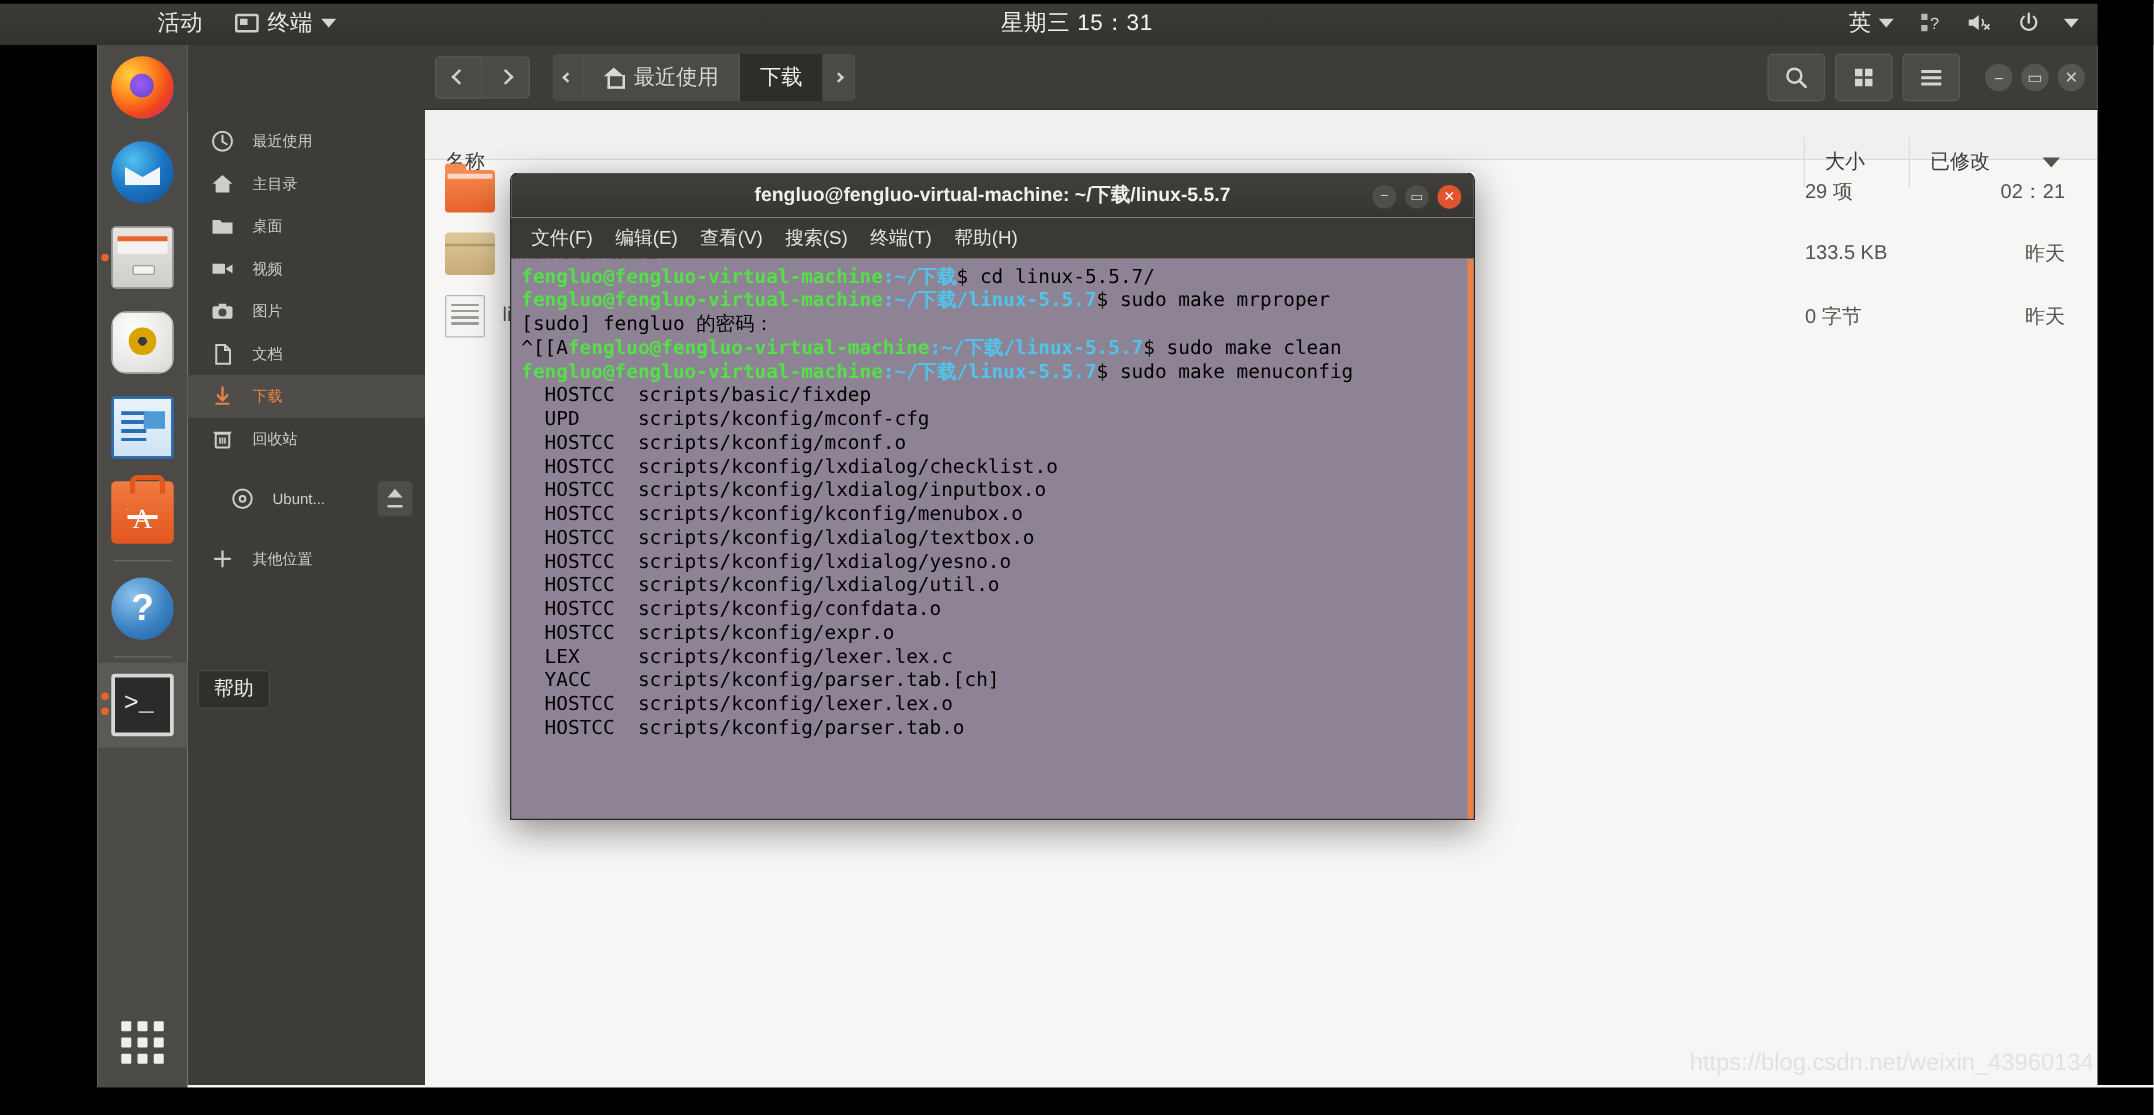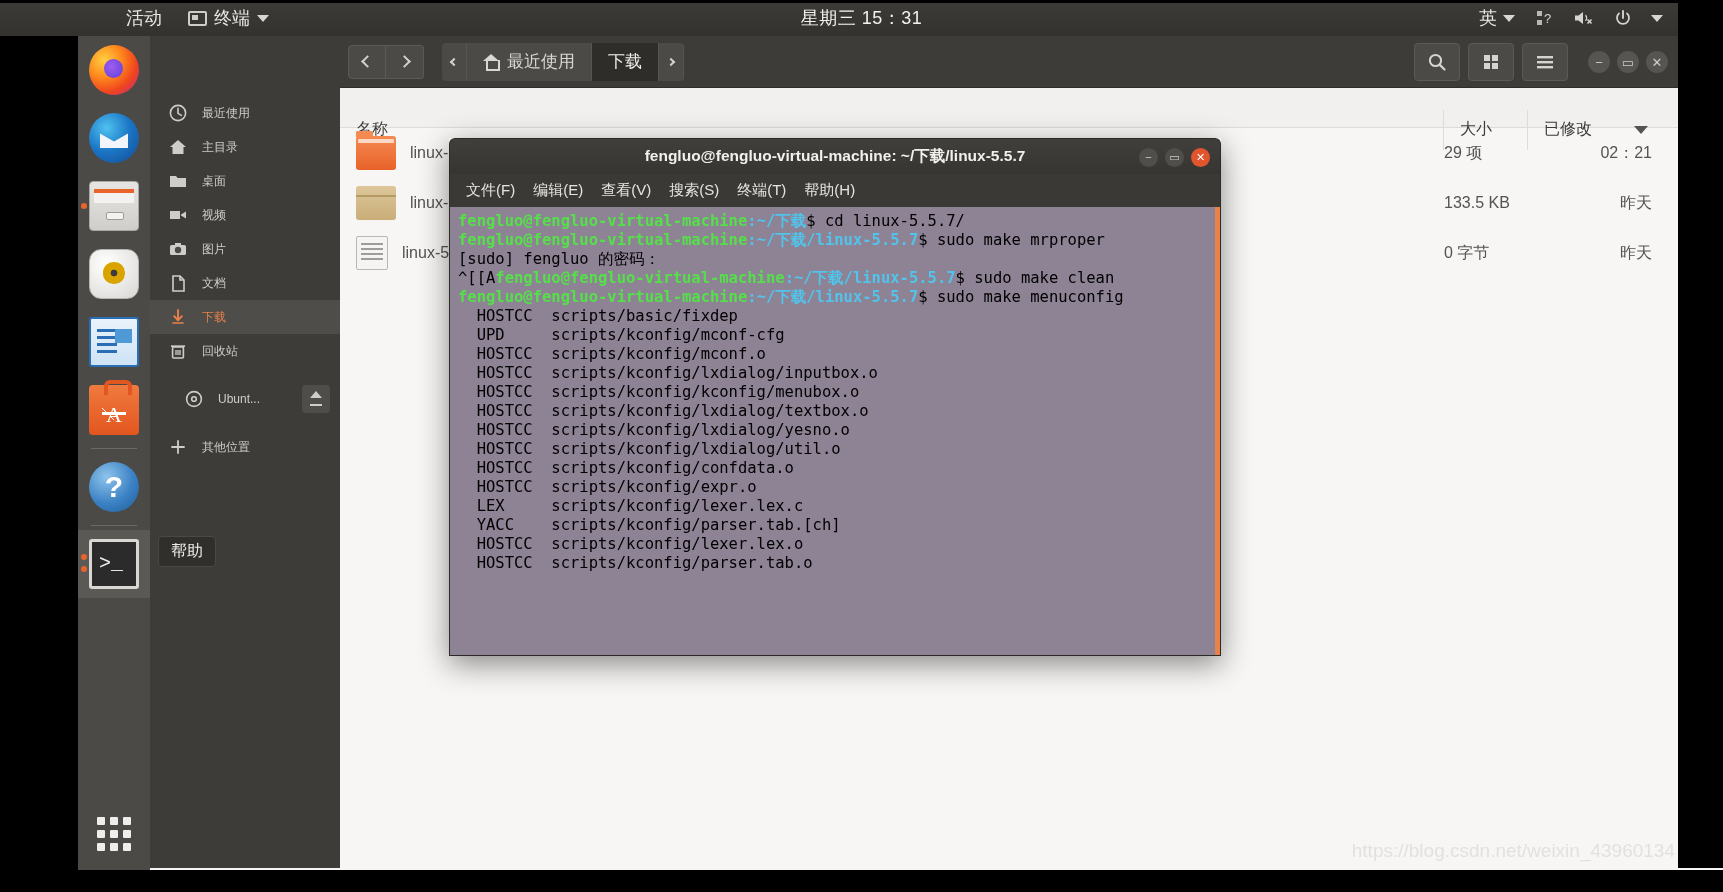--- a/index.html
+++ b/index.html
@@ -187,21 +187,20 @@
     background:repeating-linear-gradient(to bottom,#9e9c98 0 2px, transparent 2px 5px);}
 
   .watermark {
     position:absolute; right:48px; bottom:30px; color:#e3e1de; font-size:19px; z-index:11; white-space:nowrap;
   }
 
   
   #terminal {
     position:absolute; left:408px; top:138px; width:772px; height:518px; z-index:20;
     box-shadow: 0 8px 28px rgba(0,0,0,0.45);
-    margin-left: 41px;
   }
   .tm-title {
     height:36px; background:linear-gradient(to bottom,#413f3b,#373531);
     display:flex;align-items:center;justify-content:center;position:relative;
     border-radius:6px 6px 0 0; border:1px solid #2b2a27; border-bottom:none;
   }
   .tm-title .t { color:#f2f0ee; font-size:15.5px; font-weight:bold; }
   .tm-btns { position:absolute; right:10px; top:0; height:36px; display:flex;align-items:center;gap:7px; }
   .tmb { width:19px;height:19px;border-radius:50%;background:#4f4e4a;display:flex;align-items:center;justify-content:center;color:#cfcdc9;font-size:11px; }
   .tmb.close { background:#e0552e; color:#fff; }
@@ -461,20 +460,21 @@
 
     <div class="tm-screen">
       <div class="tl"><span class="g">fengluo@fengluo-virtual-machine</span><span class="b">:~/下载</span><span class="w">$ cd linux-5.5.7/</span></div>
       <div class="tl"><span class="g">fengluo@fengluo-virtual-machine</span><span class="b">:~/下载/linux-5.5.7</span><span class="w">$ sudo make mrproper</span></div>
       <div class="tl w">[sudo] fengluo 的密码：</div>
       <div class="tl"><span class="w">^[[A</span><span class="g">fengluo@fengluo-virtual-machine</span><span class="b">:~/下载/linux-5.5.7</span><span class="w">$ sudo make clean</span></div>
       <div class="tl"><span class="g">fengluo@fengluo-virtual-machine</span><span class="b">:~/下载/linux-5.5.7</span><span class="w">$ sudo make menuconfig</span></div>
       <div class="tl w">  HOSTCC  scripts/basic/fixdep</div>
       <div class="tl w">  UPD     scripts/kconfig/mconf-cfg</div>
       <div class="tl w">  HOSTCC  scripts/kconfig/mconf.o</div>
+      <div class="tl w">  HOSTCC  scripts/kconfig/lxdialog/checklist.o</div>
       <div class="tl w">  HOSTCC  scripts/kconfig/lxdialog/inputbox.o</div>
       <div class="tl w">  HOSTCC  scripts/kconfig/kconfig/menubox.o</div>
       <div class="tl w">  HOSTCC  scripts/kconfig/lxdialog/textbox.o</div>
       <div class="tl w">  HOSTCC  scripts/kconfig/lxdialog/yesno.o</div>
       <div class="tl w">  HOSTCC  scripts/kconfig/lxdialog/util.o</div>
       <div class="tl w">  HOSTCC  scripts/kconfig/confdata.o</div>
       <div class="tl w">  HOSTCC  scripts/kconfig/expr.o</div>
       <div class="tl w">  LEX     scripts/kconfig/lexer.lex.c</div>
       <div class="tl w">  YACC    scripts/kconfig/parser.tab.[ch]</div>
       <div class="tl w">  HOSTCC  scripts/kconfig/lexer.lex.o</div>

